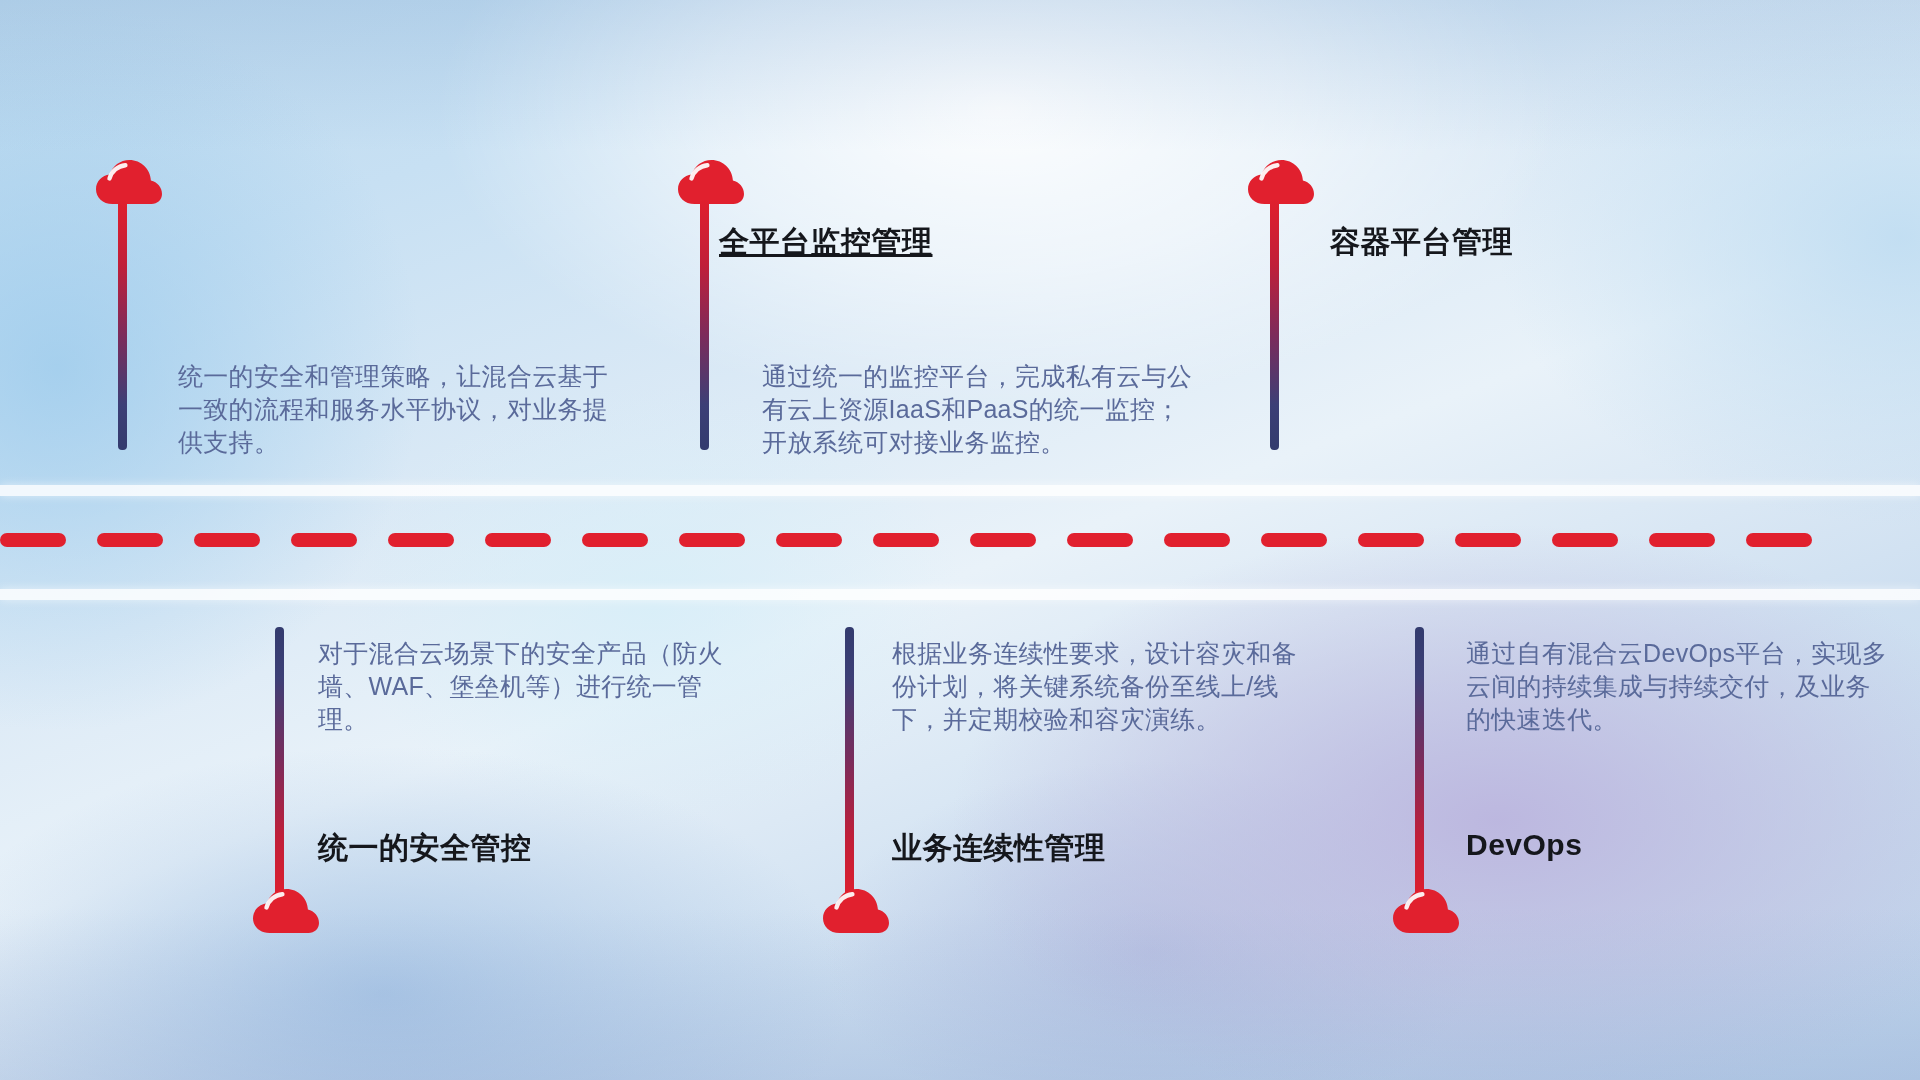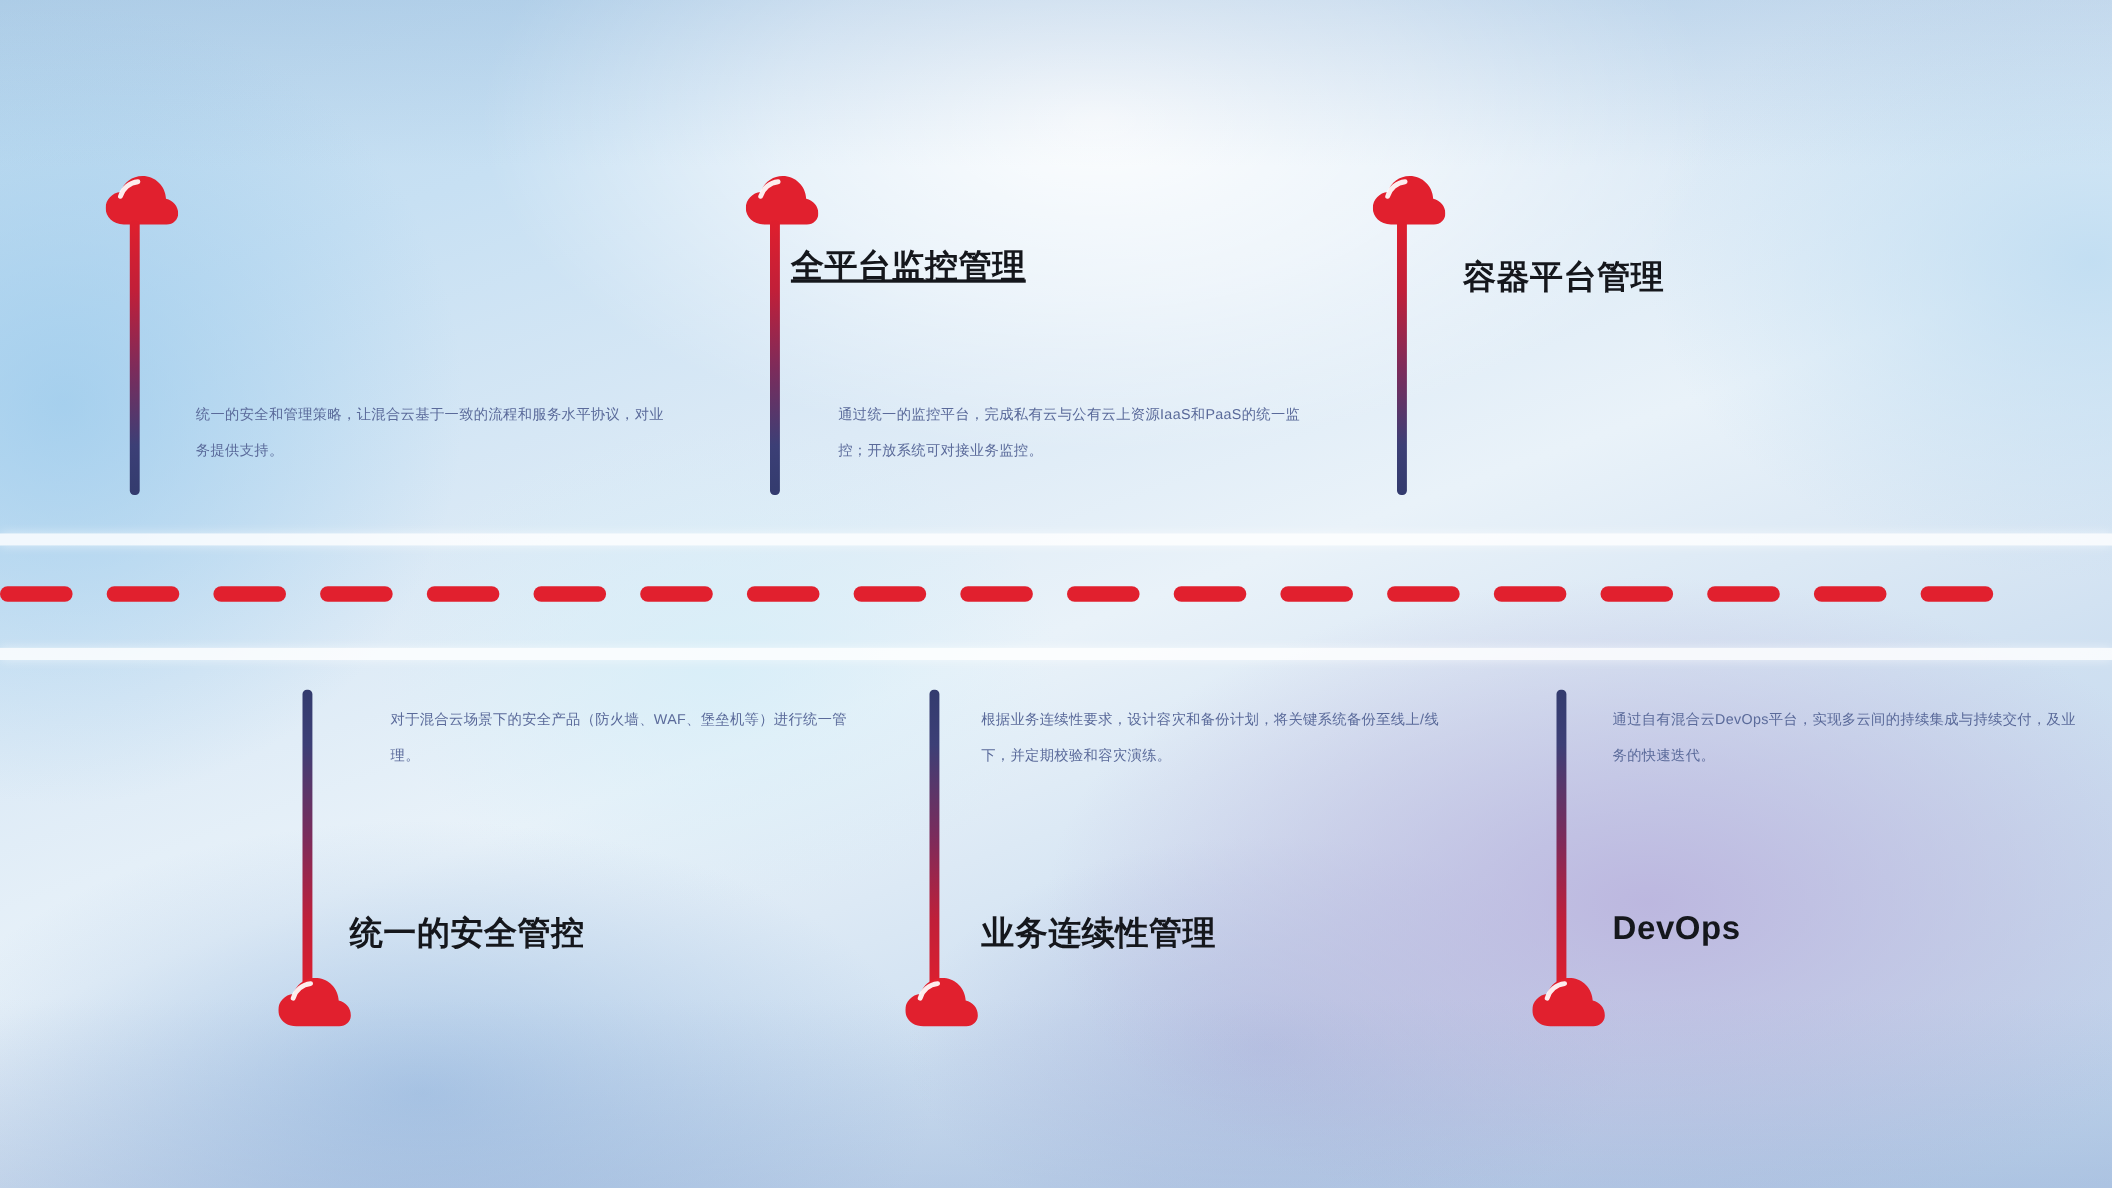--- a/index.html
+++ b/index.html
@@ -48,21 +48,21 @@
   .dash{width:66px;height:14px;border-radius:7px;background:#e1202e;flex:0 0 auto;}
 
   
   .pin{position:absolute;}
   .cloud{position:absolute;width:66px;height:46px;}
   .stem{position:absolute;width:9px;border-radius:4px;}
   .stem-top{background:linear-gradient(to bottom,#e01f2d 0%,#c01f39 26%,#7a2c5c 55%,#3c3f76 82%,#333b6e 100%);}
   .stem-bot{background:linear-gradient(to bottom,#333b6e 0%,#3c3f76 18%,#7a2c5c 48%,#c01f39 76%,#e01f2d 100%);}
 
   .title{position:absolute;font-size:30px;font-weight:700;color:#15171c;white-space:nowrap;letter-spacing:.5px;}
-  .body{position:absolute;font-size:13px;line-height:33px;color:#5a6a9a;letter-spacing:.3px;}
+  .body{position:absolute;font-size:25px;line-height:33px;color:#5a6a9a;letter-spacing:.3px;}
 </style>
 </head>
 <body>
 
 <div id="stage">
 
   <div class="bg bg-base"></div>
   <div class="bg bg-glow-left"></div>
   <div class="bg bg-glow-right"></div>
   <div class="bg bg-glow-top"></div>
@@ -97,21 +97,21 @@
 
   <div class="pin" style="left:1248px;top:160px;">
     <span class="cloud">
       <svg viewBox="0 0 66 46" width="66" height="46" aria-hidden="true">
         <path d="M16.5 44 C6.6 44 0 37.4 0 29.2 C0 21.6 6 15.2 13.7 14.6 C16.3 6.1 24.2 0 33.5 0 C45.1 0 54.5 9.2 54.9 20.6 C61.3 22 66 27.5 66 34 C66 39.7 61.4 44 55.5 44 Z" fill="#e1202e"></path>
         <path d="M13.5 18.5 C15.6 11.2 21.8 6.0 29.4 5.2" stroke="#ffffff" stroke-width="4.4" stroke-linecap="round" fill="none" opacity=".92"></path>
       </svg>
     </span>
     <span class="stem stem-top" style="left:22px;top:40px;height:250px;"></span>
   </div>
-  <div class="title" style="left:1330px;top:232px;text-align:right;">容器平台管理</div>
+  <div class="title" style="left:1330px;top:222px;text-align:right;">容器平台管理</div>
 
   <div class="divider-band" style="top:485px;height:115px;">
     <div class="div-bar" style="top:0;"></div>
     <div class="dash-row" id="dash-row" style="top:48px;">
         <span class="dash"></span>
         <span class="dash"></span>
         <span class="dash"></span>
         <span class="dash"></span>
         <span class="dash"></span>
         <span class="dash"></span>
@@ -134,21 +134,21 @@
 
   <div class="pin" style="left:253px;top:627px;">
     <span class="stem stem-bot" style="left:22px;top:0;height:276px;"></span>
     <span class="cloud" style="top:262px;">
       <svg viewBox="0 0 66 46" width="66" height="46" aria-hidden="true">
         <path d="M16.5 44 C6.6 44 0 37.4 0 29.2 C0 21.6 6 15.2 13.7 14.6 C16.3 6.1 24.2 0 33.5 0 C45.1 0 54.5 9.2 54.9 20.6 C61.3 22 66 27.5 66 34 C66 39.7 61.4 44 55.5 44 Z" fill="#e1202e"></path>
         <path d="M13.5 18.5 C15.6 11.2 21.8 6.0 29.4 5.2" stroke="#ffffff" stroke-width="4.4" stroke-linecap="round" fill="none" opacity=".92"></path>
       </svg>
     </span>
   </div>
-  <div class="body" style="left:318px;top:637px;width:424px;margin-left:37px;">对于混合云场景下的安全产品（防火墙、WAF、堡垒机等）进行统一管理。</div>
+  <div class="body" style="left:318px;top:637px;width:424px;">对于混合云场景下的安全产品（防火墙、WAF、堡垒机等）进行统一管理。</div>
   <div class="title" style="left:318px;top:828px;">统一的安全管控</div>
 
   <div class="pin" style="left:823px;top:627px;">
     <span class="stem stem-bot" style="left:22px;top:0;height:276px;"></span>
     <span class="cloud" style="top:262px;">
       <svg viewBox="0 0 66 46" width="66" height="46" aria-hidden="true">
         <path d="M16.5 44 C6.6 44 0 37.4 0 29.2 C0 21.6 6 15.2 13.7 14.6 C16.3 6.1 24.2 0 33.5 0 C45.1 0 54.5 9.2 54.9 20.6 C61.3 22 66 27.5 66 34 C66 39.7 61.4 44 55.5 44 Z" fill="#e1202e"></path>
         <path d="M13.5 18.5 C15.6 11.2 21.8 6.0 29.4 5.2" stroke="#ffffff" stroke-width="4.4" stroke-linecap="round" fill="none" opacity=".92"></path>
       </svg>
     </span>

